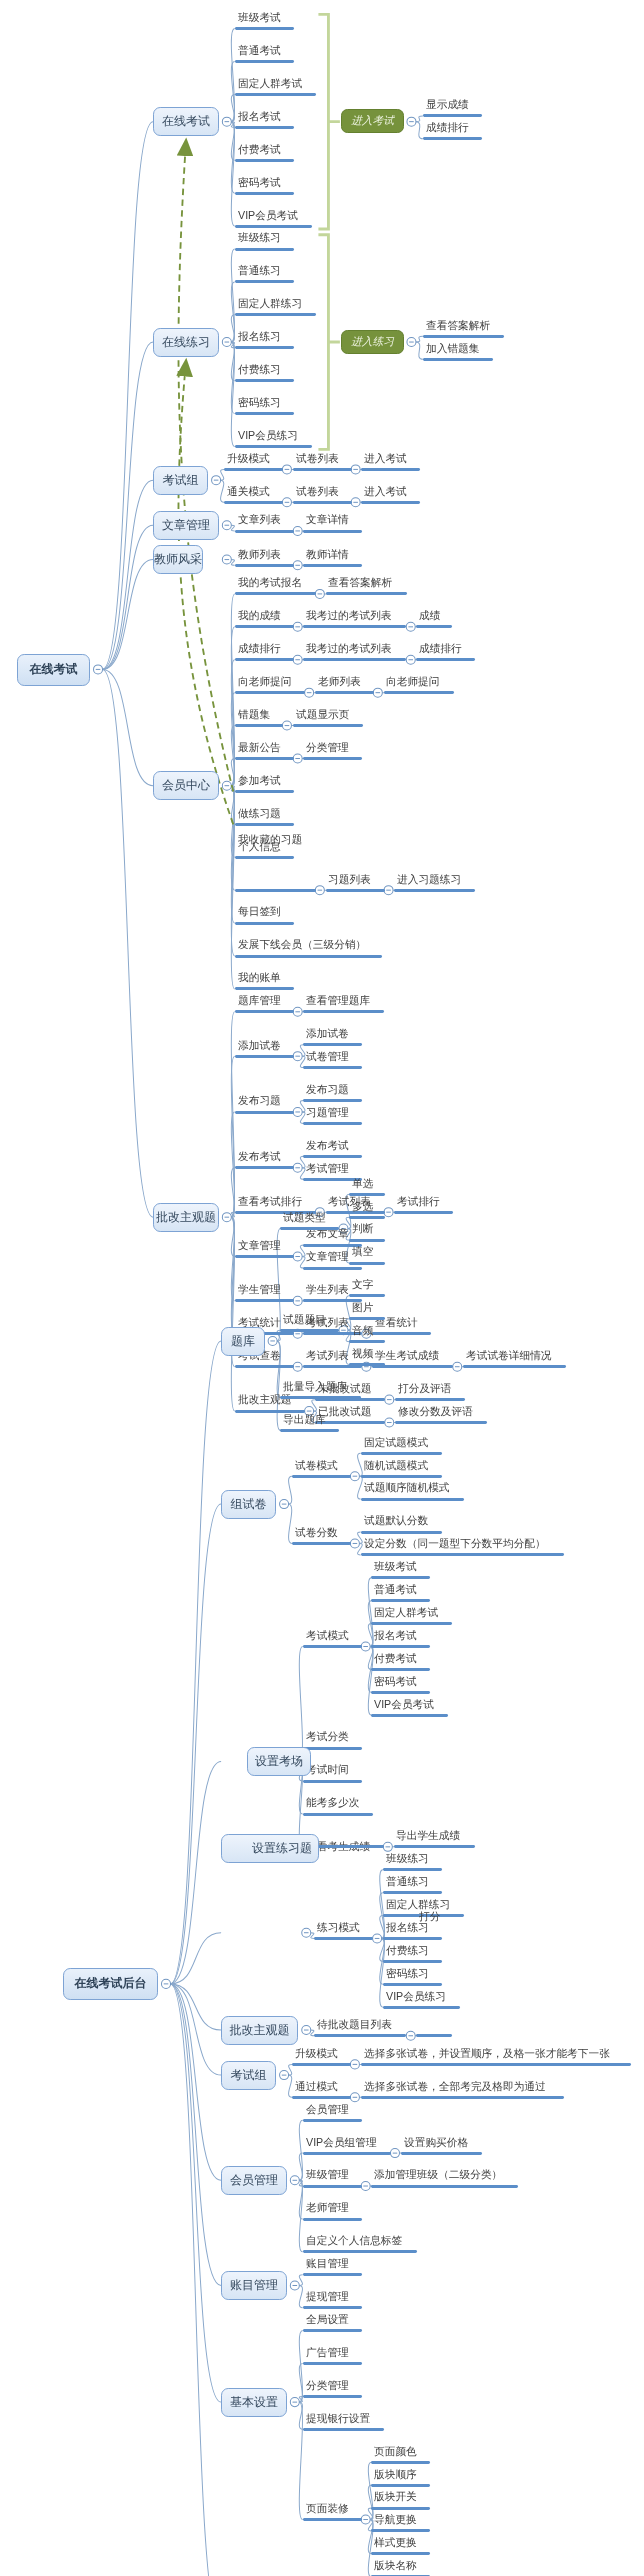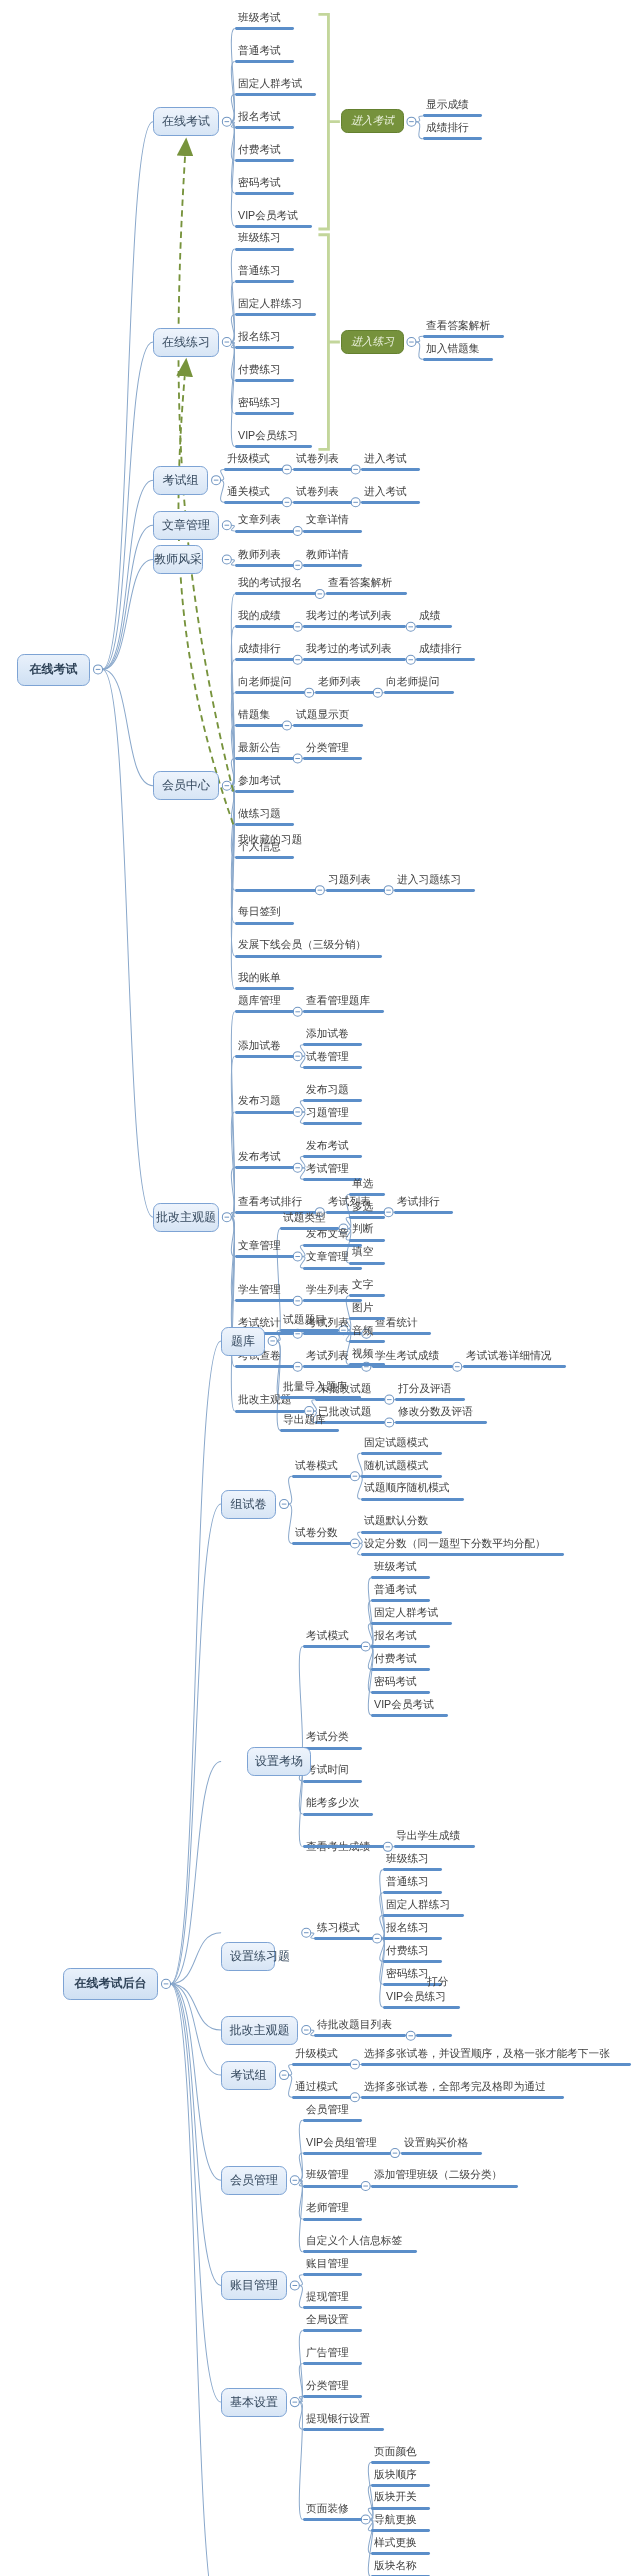--- a/index.html
+++ b/index.html
@@ -726,22 +726,22 @@
       <div class="tnode" style="left: 386px; top: 1920px;">报名练习</div>
       <div class="uline" style="left: 383px; top: 1937px; width: 59px;"></div>
       <div class="tnode" style="left: 386px; top: 1943px;">付费练习</div>
       <div class="uline" style="left: 383px; top: 1960px; width: 59px;"></div>
       <div class="tnode" style="left: 386px; top: 1966px;">密码练习</div>
       <div class="uline" style="left: 383px; top: 1983px; width: 59px;"></div>
       <div class="tnode" style="left: 386px; top: 1989px;">VIP会员练习</div>
       <div class="uline" style="left: 383px; top: 2006px; width: 77px;"></div>
       <div class="tnode" style="left: 317px; top: 1920px;">练习模式</div>
       <div class="uline" style="left: 314px; top: 1937px; width: 59px;"></div>
-      <div class="bbox" style="left: 221px; top: 1942px; width: 54px; padding-left: 24px;">设置练习题</div>
-      <div class="tnode" style="left: 419px; top: 1974px; margin-left: 8px;">打分</div>
+      <div class="bbox" style="left: 221px; top: 1834px; width: 98px; padding-left: 24px;">设置练习题</div>
+      <div class="tnode" style="left: 419px; top: 1909px;">打分</div>
       <div class="uline" style="left: 416px; top: 2034px; width: 36px;"></div>
       <div class="tnode" style="left: 317px; top: 2017px;">待批改题目列表</div>
       <div class="uline" style="left: 314px; top: 2034px; width: 92px;"></div>
       <div class="bbox" style="left: 221px; top: 2016px; width: 77px;">批改主观题</div>
       <div class="tnode" style="left: 364px; top: 2046px;">选择多张试卷，并设置顺序，及格一张才能考下一张</div>
       <div class="uline" style="left: 361px; top: 2063px; width: 270px;"></div>
       <div class="tnode" style="left: 295px; top: 2046px;">升级模式</div>
       <div class="uline" style="left: 292px; top: 2063px; width: 59px;"></div>
       <div class="tnode" style="left: 364px; top: 2079px;">选择多张试卷，全部考完及格即为通过</div>
       <div class="uline" style="left: 361px; top: 2096px; width: 203px;"></div>

